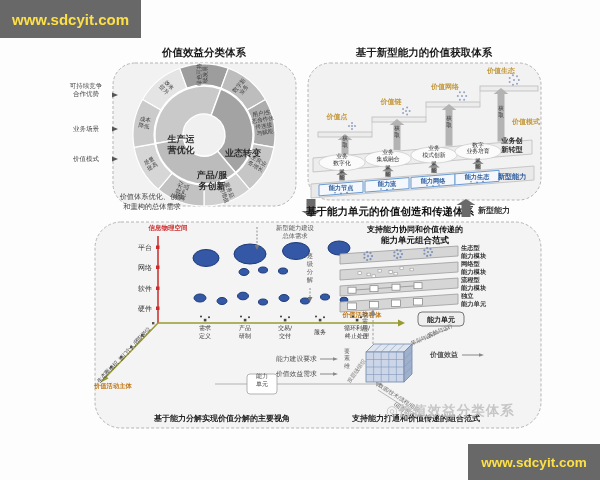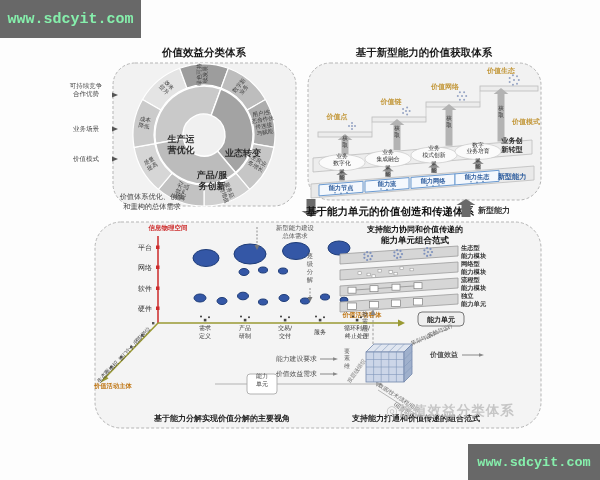--- a/index.html
+++ b/index.html
@@ -1,21 +1,21 @@
 <!DOCTYPE html>
 <html><head>
 <meta charset="utf-8">
 <style>
   html,body{margin:0;padding:0;background:#fff;}
   .stage{position:relative;width:600px;height:480px;background:#fdfdfd;overflow:hidden;
          font-family:"DejaVu Sans",sans-serif;}
   #scene{position:absolute;left:0;top:0;z-index:1;}
-  .banner{position:absolute;background:#686868;color:#86efac;font-weight:bold;
+  .banner{position:absolute;background:#686868;color:#fde047;font-weight:bold;
           display:flex;align-items:center;justify-content:center;z-index:6;
-          font-family:Liberation Mono, monospace;}
+          font-family:Liberation Sans, sans-serif;}
   .banner-tl{left:0;top:0;width:141px;height:38px;font-size:15px;}
   .banner-br{right:0;bottom:0;width:132px;height:36px;font-size:13.5px;}
   .watermark{position:absolute;left:386px;top:402px;z-index:5;color:#c3c3c3;
              font-size:13.5px;font-weight:bold;letter-spacing:1px;opacity:.92;
              white-space:nowrap;pointer-events:none;}
   svg text{font-family:"DejaVu Sans",sans-serif;}
 </style>
 </head>
 <body>
 

